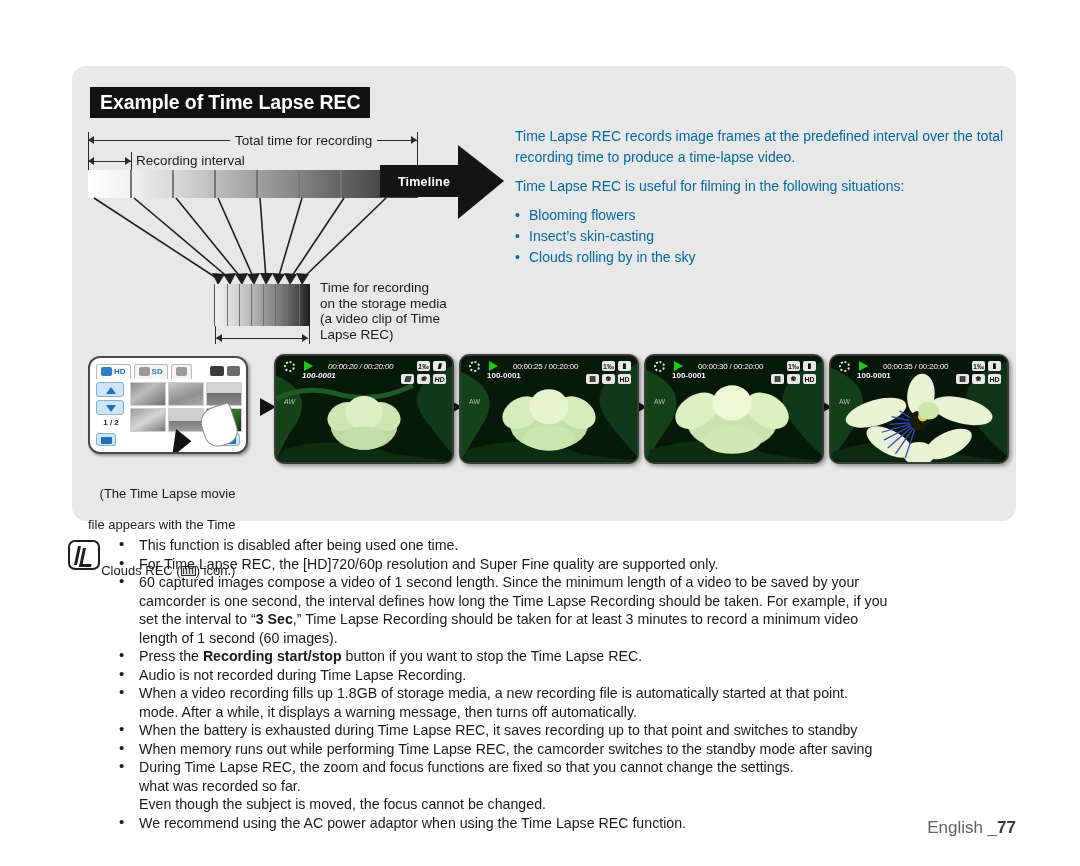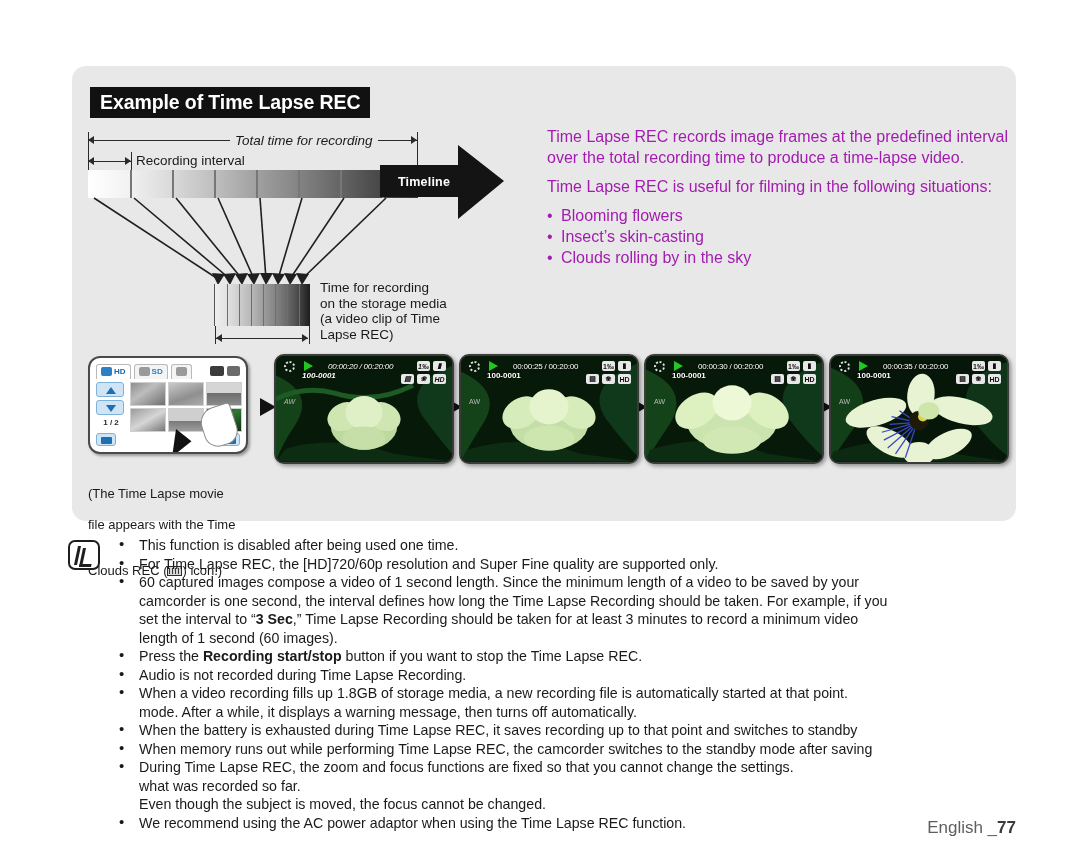--- a/index.html
+++ b/index.html
@@ -82,24 +82,23 @@
     font-size: 13.5px;
     line-height: 15.5px;
     white-space: pre-line;
   }
 
   
   .right-col {
     position: absolute;
     left: 515px; top: 126px;
     width: 490px;
-    font-size: 16px;
+    font-size: 14px;
     line-height: 21px;
-    color: #a21caf;
-    margin-left: 32px;
+    color: #0369a1;
   }
   .right-col p { margin-bottom: 8px; }
   .right-col .bullet-line { padding-left: 14px; position: relative; }
   .right-col .bullet-line:before {
     content: "\2022"; position: absolute; left: 0; top: 0;
   }
 
   
   .screens { position: absolute; left: 88px; top: 354px; width: 910px; height: 115px; }
 
@@ -191,21 +190,21 @@
     position: absolute; left: 84px; bottom: -6px;
     width: 0; height: 0;
     border-left: 17px solid #111;
     border-top: 10px solid transparent;
     border-bottom: 18px solid transparent;
     transform: rotate(8deg);
   }
 
   .caption-left {
     position: absolute; left: 88px; top: 470px;
-    font-size: 13px; line-height: 15.5px; white-space: pre-line;
+    font-size: 13px; line-height: 15.5px; white-space: pre-line; text-align: right;
   }
   .inline-icon {
     display: inline-block; width: 15px; height: 10px;
     background: #d6d6d6; border: 1px solid #2a2a2a;
     vertical-align: -1px; position: relative;
   }
   .inline-icon:after {
     content:""; position:absolute; left:1px; top:1px; right:1px; bottom:1px;
     background: repeating-linear-gradient(to right,#3a3a3a 0 1px,#d6d6d6 1px 3px);
   }
@@ -322,21 +321,21 @@
   <div class="title-banner">Example of Time Lapse REC</div>
 
   <div>
 
     <div class="dim-line" style="left:88px; top:132px; width:1px; height:48px;"></div>
     <div class="dim-line" style="left:417px; top:132px; width:1px; height:40px;"></div>
     <div class="dim-line" style="left:88px; top:140px; width:330px; height:1px;"></div>
     <div class="arrow-head" style="left:88px; top:136px; border-right:6px solid #2a2a2a; border-top:4px solid transparent; border-bottom:4px solid transparent;"></div>
     <div class="arrow-head" style="left:411px; top:136px; border-left:6px solid #2a2a2a; border-top:4px solid transparent; border-bottom:4px solid transparent;"></div>
     <div style="position:absolute; left:230px; top:131px; background:#e8e8e8; padding:0 5px;">
-      <span class="dim-label" style="position:static;font-style:italic;">Total time for recording</span>
+      <span class="dim-label" style="position:static;">Total time for recording</span>
     </div>
 
     <div class="dim-line" style="left:88px; top:152px; width:1px; height:22px;"></div>
     <div class="dim-line" style="left:131px; top:152px; width:1px; height:22px;"></div>
     <div class="dim-line" style="left:88px; top:161px; width:43px; height:1px;"></div>
     <div class="arrow-head" style="left:88px; top:157px; border-right:6px solid #2a2a2a; border-top:4px solid transparent; border-bottom:4px solid transparent;"></div>
     <div class="arrow-head" style="left:125px; top:157px; border-left:6px solid #2a2a2a; border-top:4px solid transparent; border-bottom:4px solid transparent;"></div>
     <span class="dim-label" style="left:136px; top:153px;">Recording interval</span>
 
     <div class="strip">

